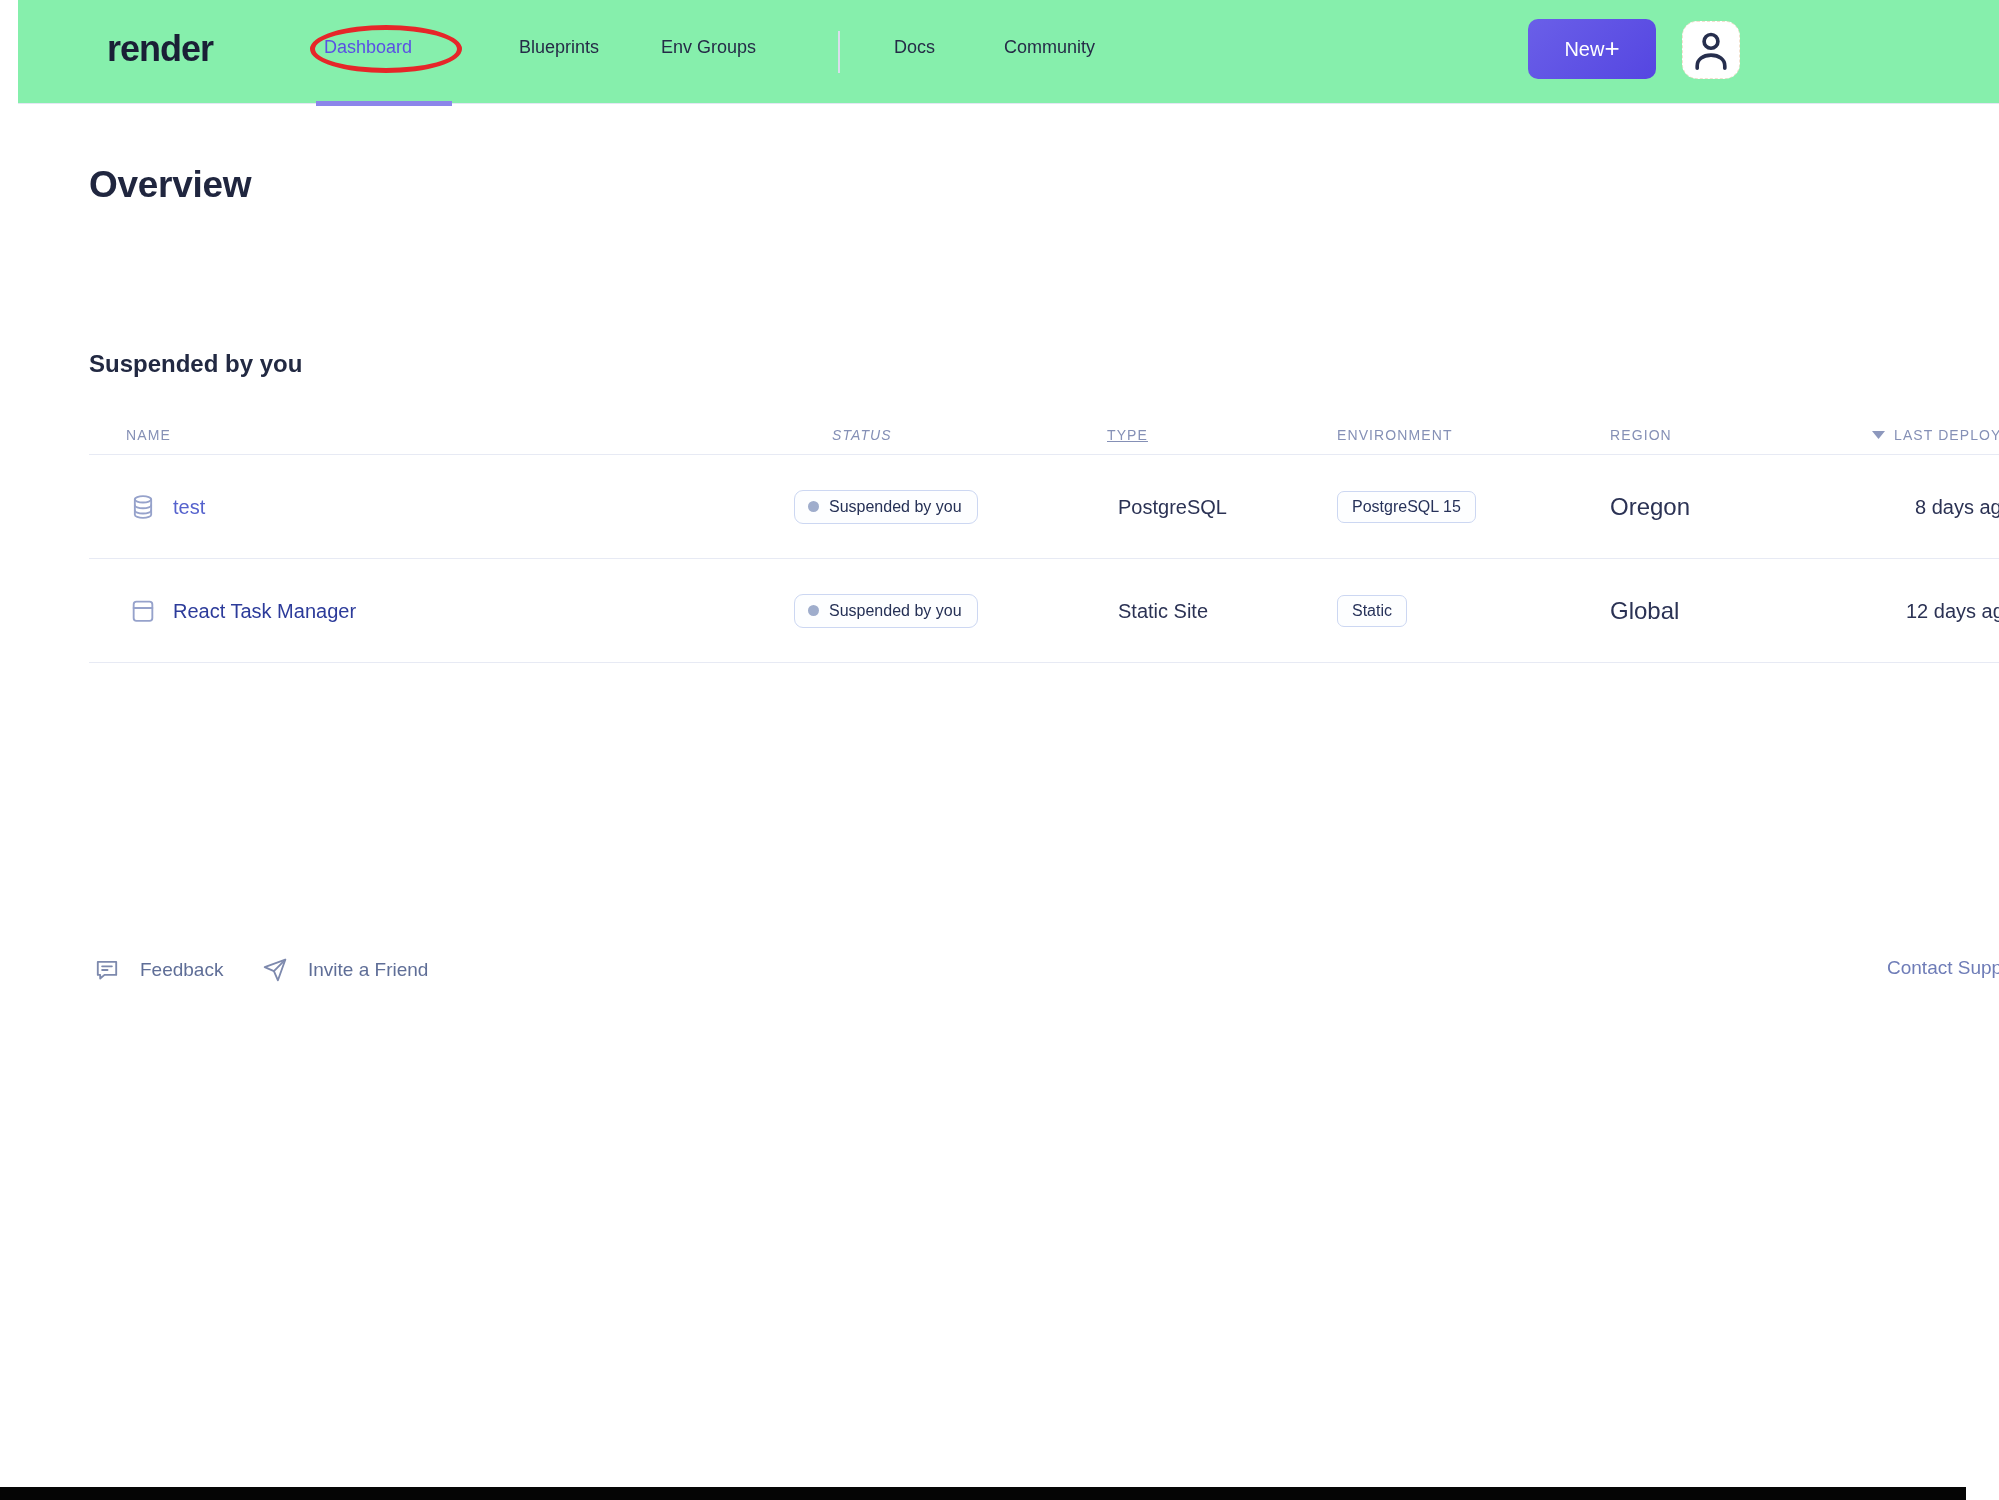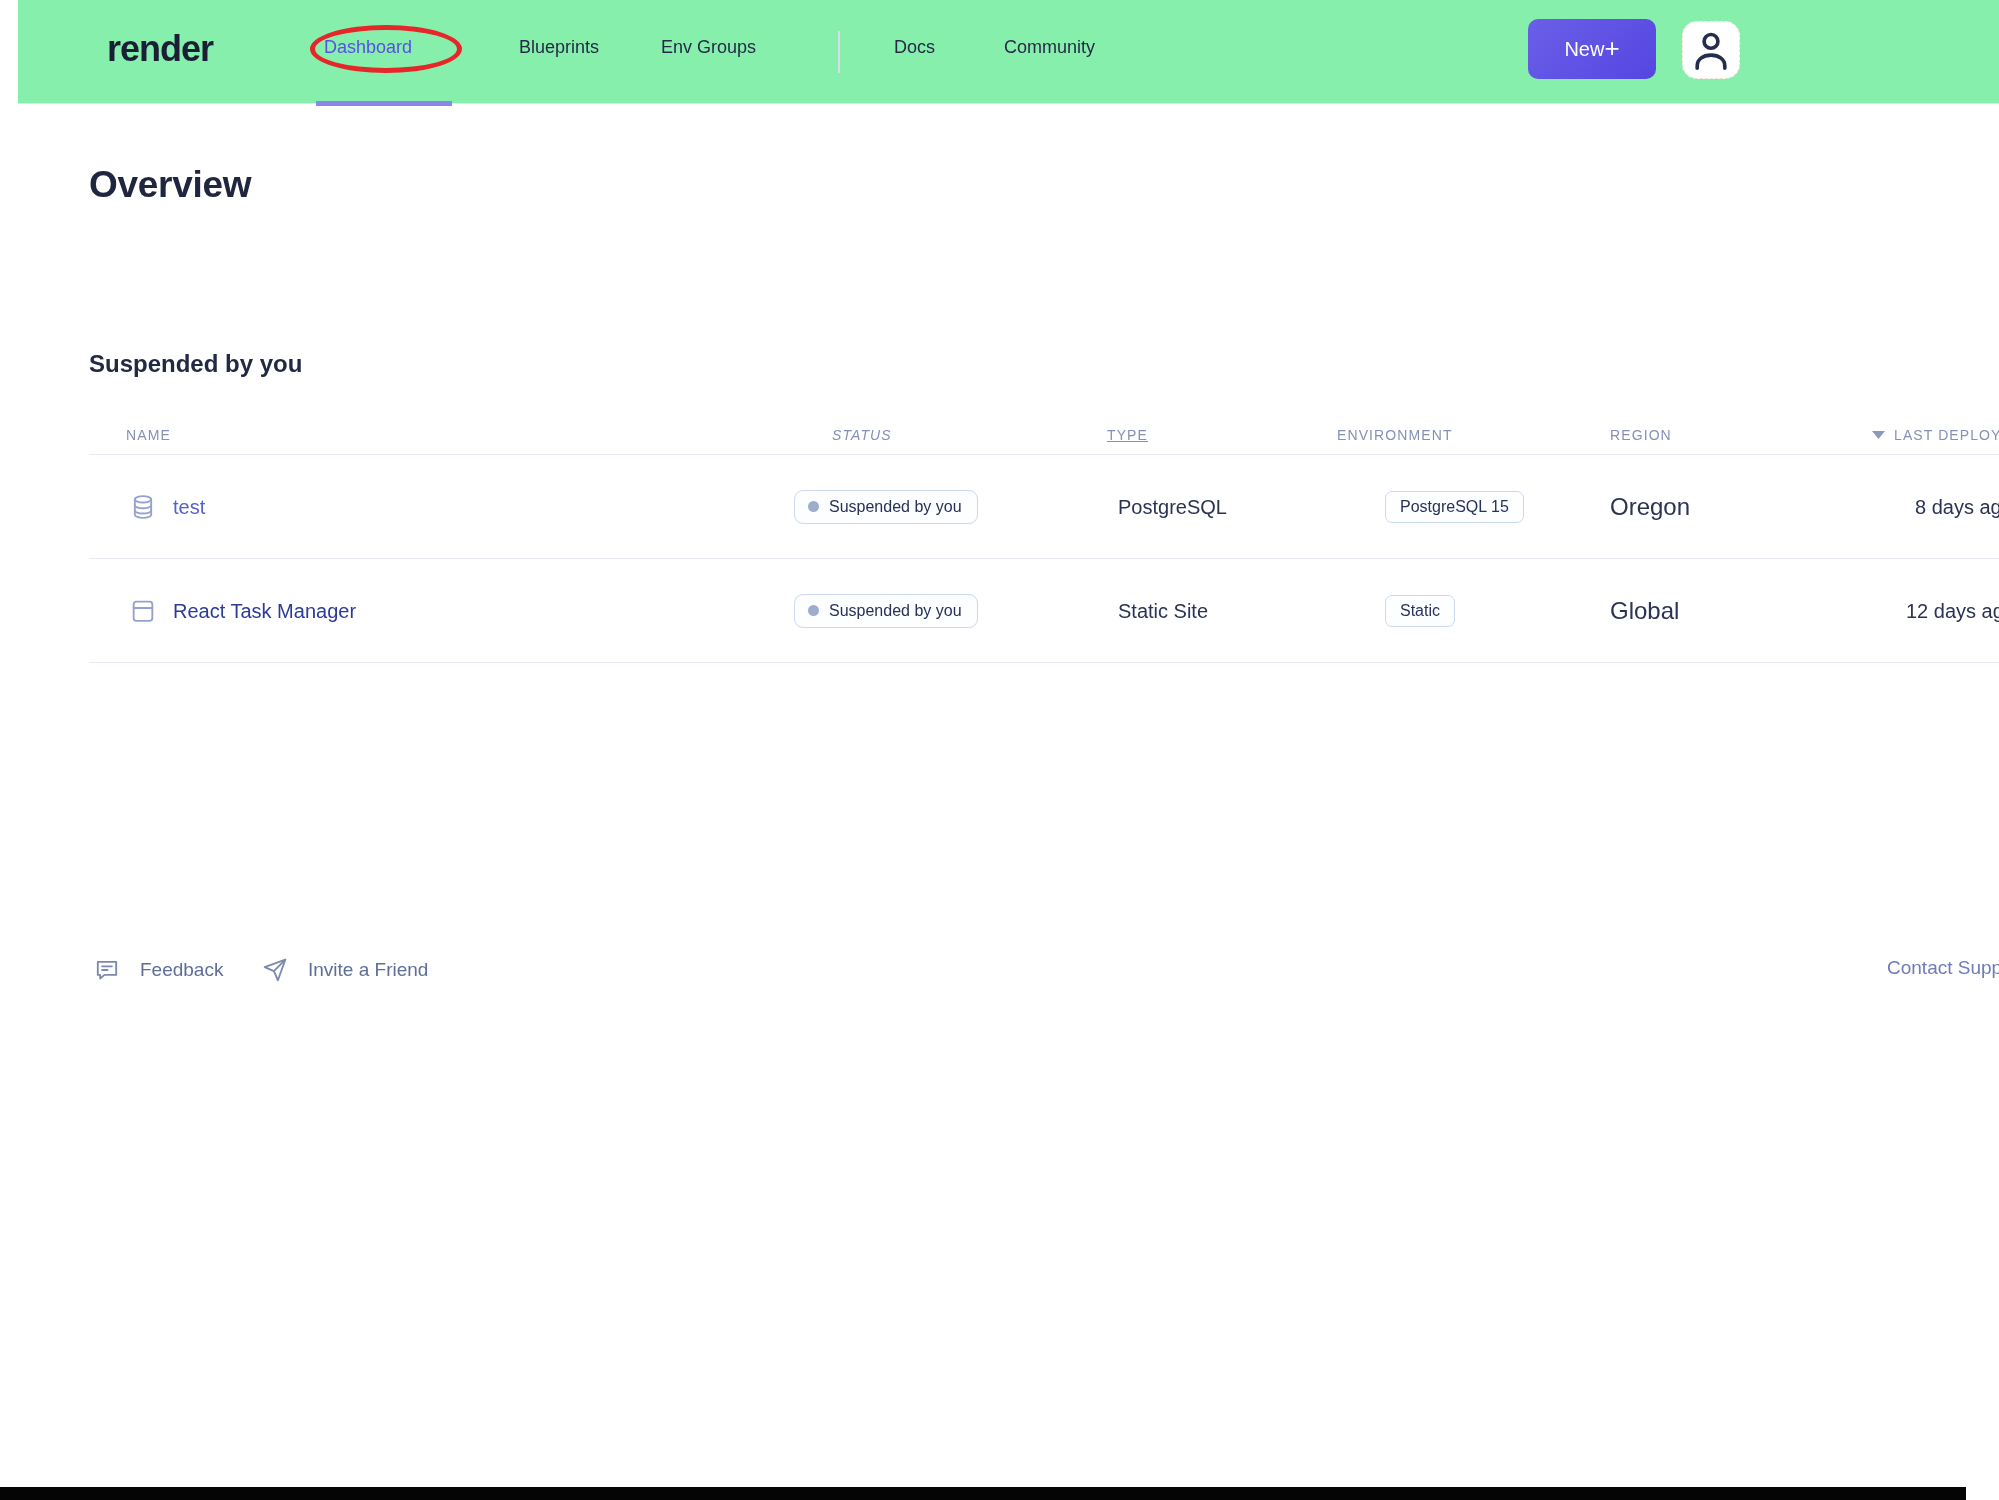--- a/index.html
+++ b/index.html
@@ -83,21 +83,21 @@
   .sort-caret { display:inline-block; }
 
   .trow { position:relative; height:104px; border-bottom:1.5px solid #e7eaf4; cursor:pointer; }
   .cell { position:absolute; top:50%; transform:translateY(-50%); white-space:nowrap; }
   .row-icon { left:40px; display:flex; }
   .name-cell { left:84px; font-size:20px; font-weight:500;text-align:right; }
   .name-indigo { color:#5562cd; }
   .name-navy { color:#2c3b9a; }
   .status-cell { left:705px; }
   .type-cell { left:1029px; font-size:20px; color:#2b3254; }
-  .env-cell { left:1296px; }
+  .env-cell { left:1248px; }
   .region-cell { left:1521px; font-size:24px; color:#2b3254; }
   .deploy-cell { font-size:20px; color:#2b3254; }
   .deploy-row0 { left:1826px; }
   .deploy-row1 { left:1817px; }
 
   .status-pill {
     display:inline-flex; align-items:center; gap:10px;
     border:1.5px solid #ccd7f2; border-radius:9px; background:#fdfeff;
     padding:7px 15px 7px 13px; font-size:16px; color:#253055;
   }

